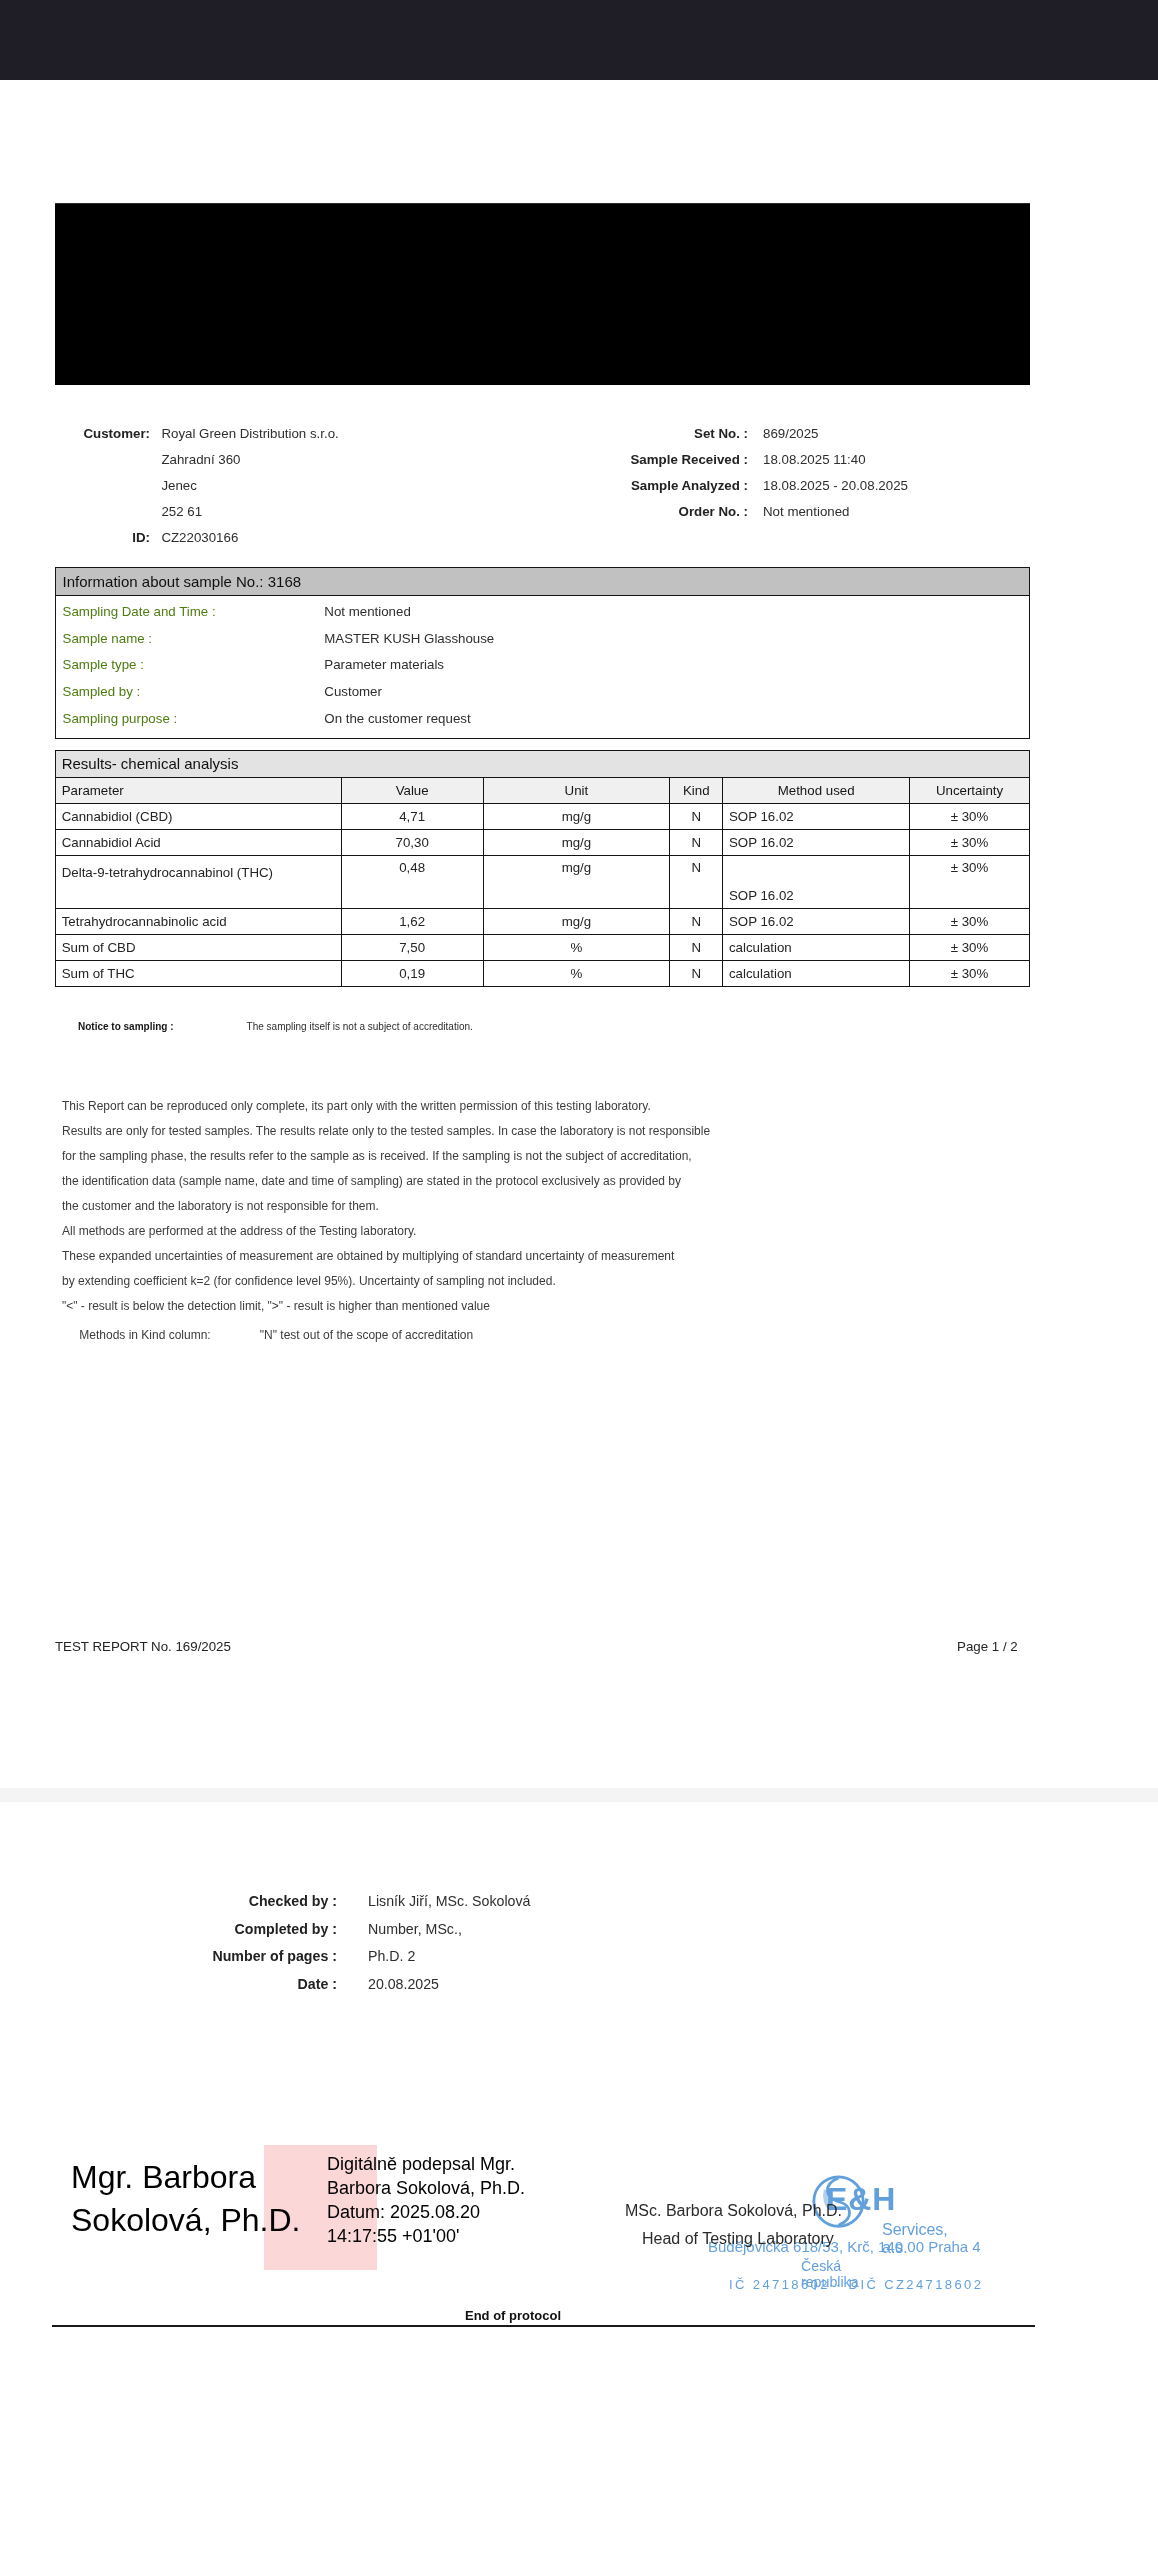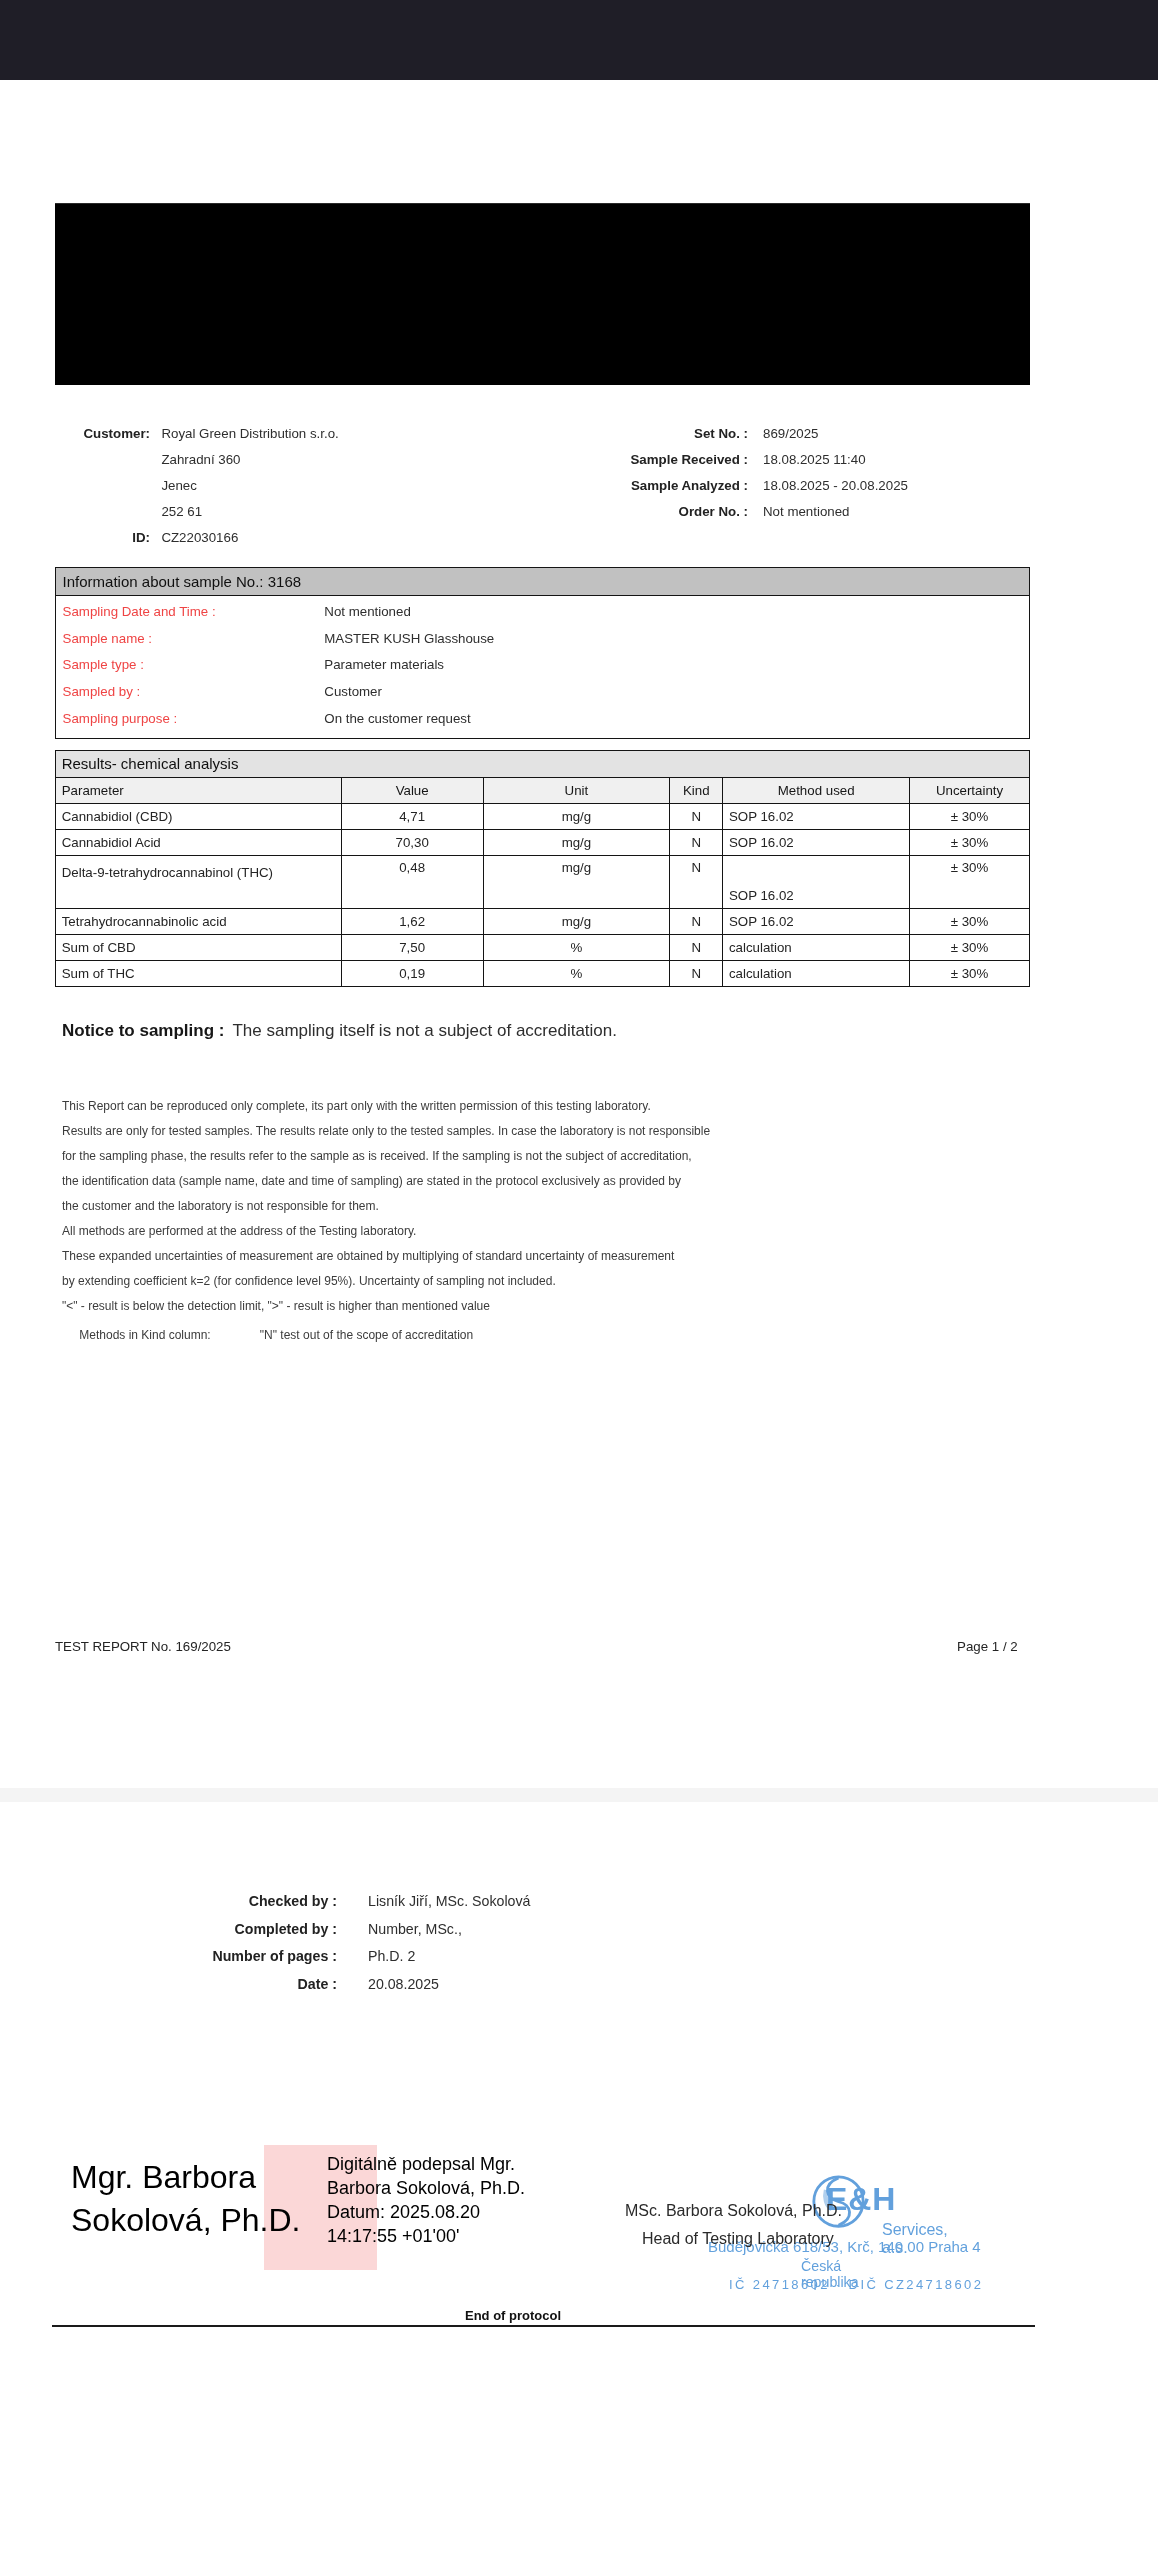--- a/index.html
+++ b/index.html
@@ -18,38 +18,38 @@
   .order { position:absolute; left:570px; top:421px; font-size:13.3px; }
   .orow { display:flex; line-height:26px; }
   .olabel { display:inline-block; width:178px; text-align:right; font-weight:600; color:#222; }
   .oval { margin-left:15px; color:#2e2e2e; }
 
   
   .info-table { position:absolute; left:55px; top:567px; width:975px; border:1.9px solid #141414; background:#fff; }
   .info-title { height:27.5px; line-height:27.5px; background:#c1c1c1; border-bottom:1.9px solid #141414; padding-left:6.6px; font-size:15px; color:#101010; }
   .info-body { padding:3.8px 0 5.7px 0; }
   .info-row { line-height:26.6px; padding-left:6.6px; font-size:13.3px; }
-  .ilabel { display:inline-block; width:258px; color:#ef4444; }
+  .ilabel { display:inline-block; width:258px; color:#4d7c0f; }
   .ival { color:#2e2e2e; }
 
   
   .results { position:absolute; left:55px; top:750px; width:975px; border-collapse:collapse; font-size:13.3px; }
   .results td, .results th { border:1.9px solid #141414; }
   .results .title-cell { background:#e3e3e3; height:26.6px; padding-left:5.7px; font-size:15px; font-weight:400; text-align:left; color:#101010;margin-top:36px; }
   .results thead th { background:#f0f0f0; height:26.6px; font-weight:400; color:#161616; }
   .results thead th.left { text-align:left; padding-left:5.7px; }
   .results tbody td { height:26px; text-align:center; color:#242424; }
   .results tbody td.param { text-align:left; padding-left:5.7px; }
   .results tbody td.method { text-align:left; padding-left:5.7px; }
   .results tr.tall td { height:53px; vertical-align:top; padding-top:3.8px; }
   .results tr.tall td.method { vertical-align:bottom; padding-bottom:5.7px; }
   .results tr.tall td.param .wrap-narrow { display:inline-block; max-width:214px; line-height:25px; }
 
   
-  .notice { position:absolute; left:62px; top:1021px; font-size:17px; }
+  .notice { position:absolute; left:78px; top:1021px; font-size:10px; }
   .nlabel { display:inline-block; width:166px; font-weight:700; color:#171717; }
   .ntext { color:#2e2e2e; }
 
   .disclaimers { position:absolute; left:62px; top:1094px; width:931px; font-size:12px; color:#3c3c3c; }
   .disclaimers div { line-height:25px; }
 
   .methods-note { position:absolute; left:62px; top:1328px; font-size:12px; color:#3c3c3c; }
   .mlabel { display:inline-block; width:166px; margin-right:28.5px;text-align:center; }
 
   

